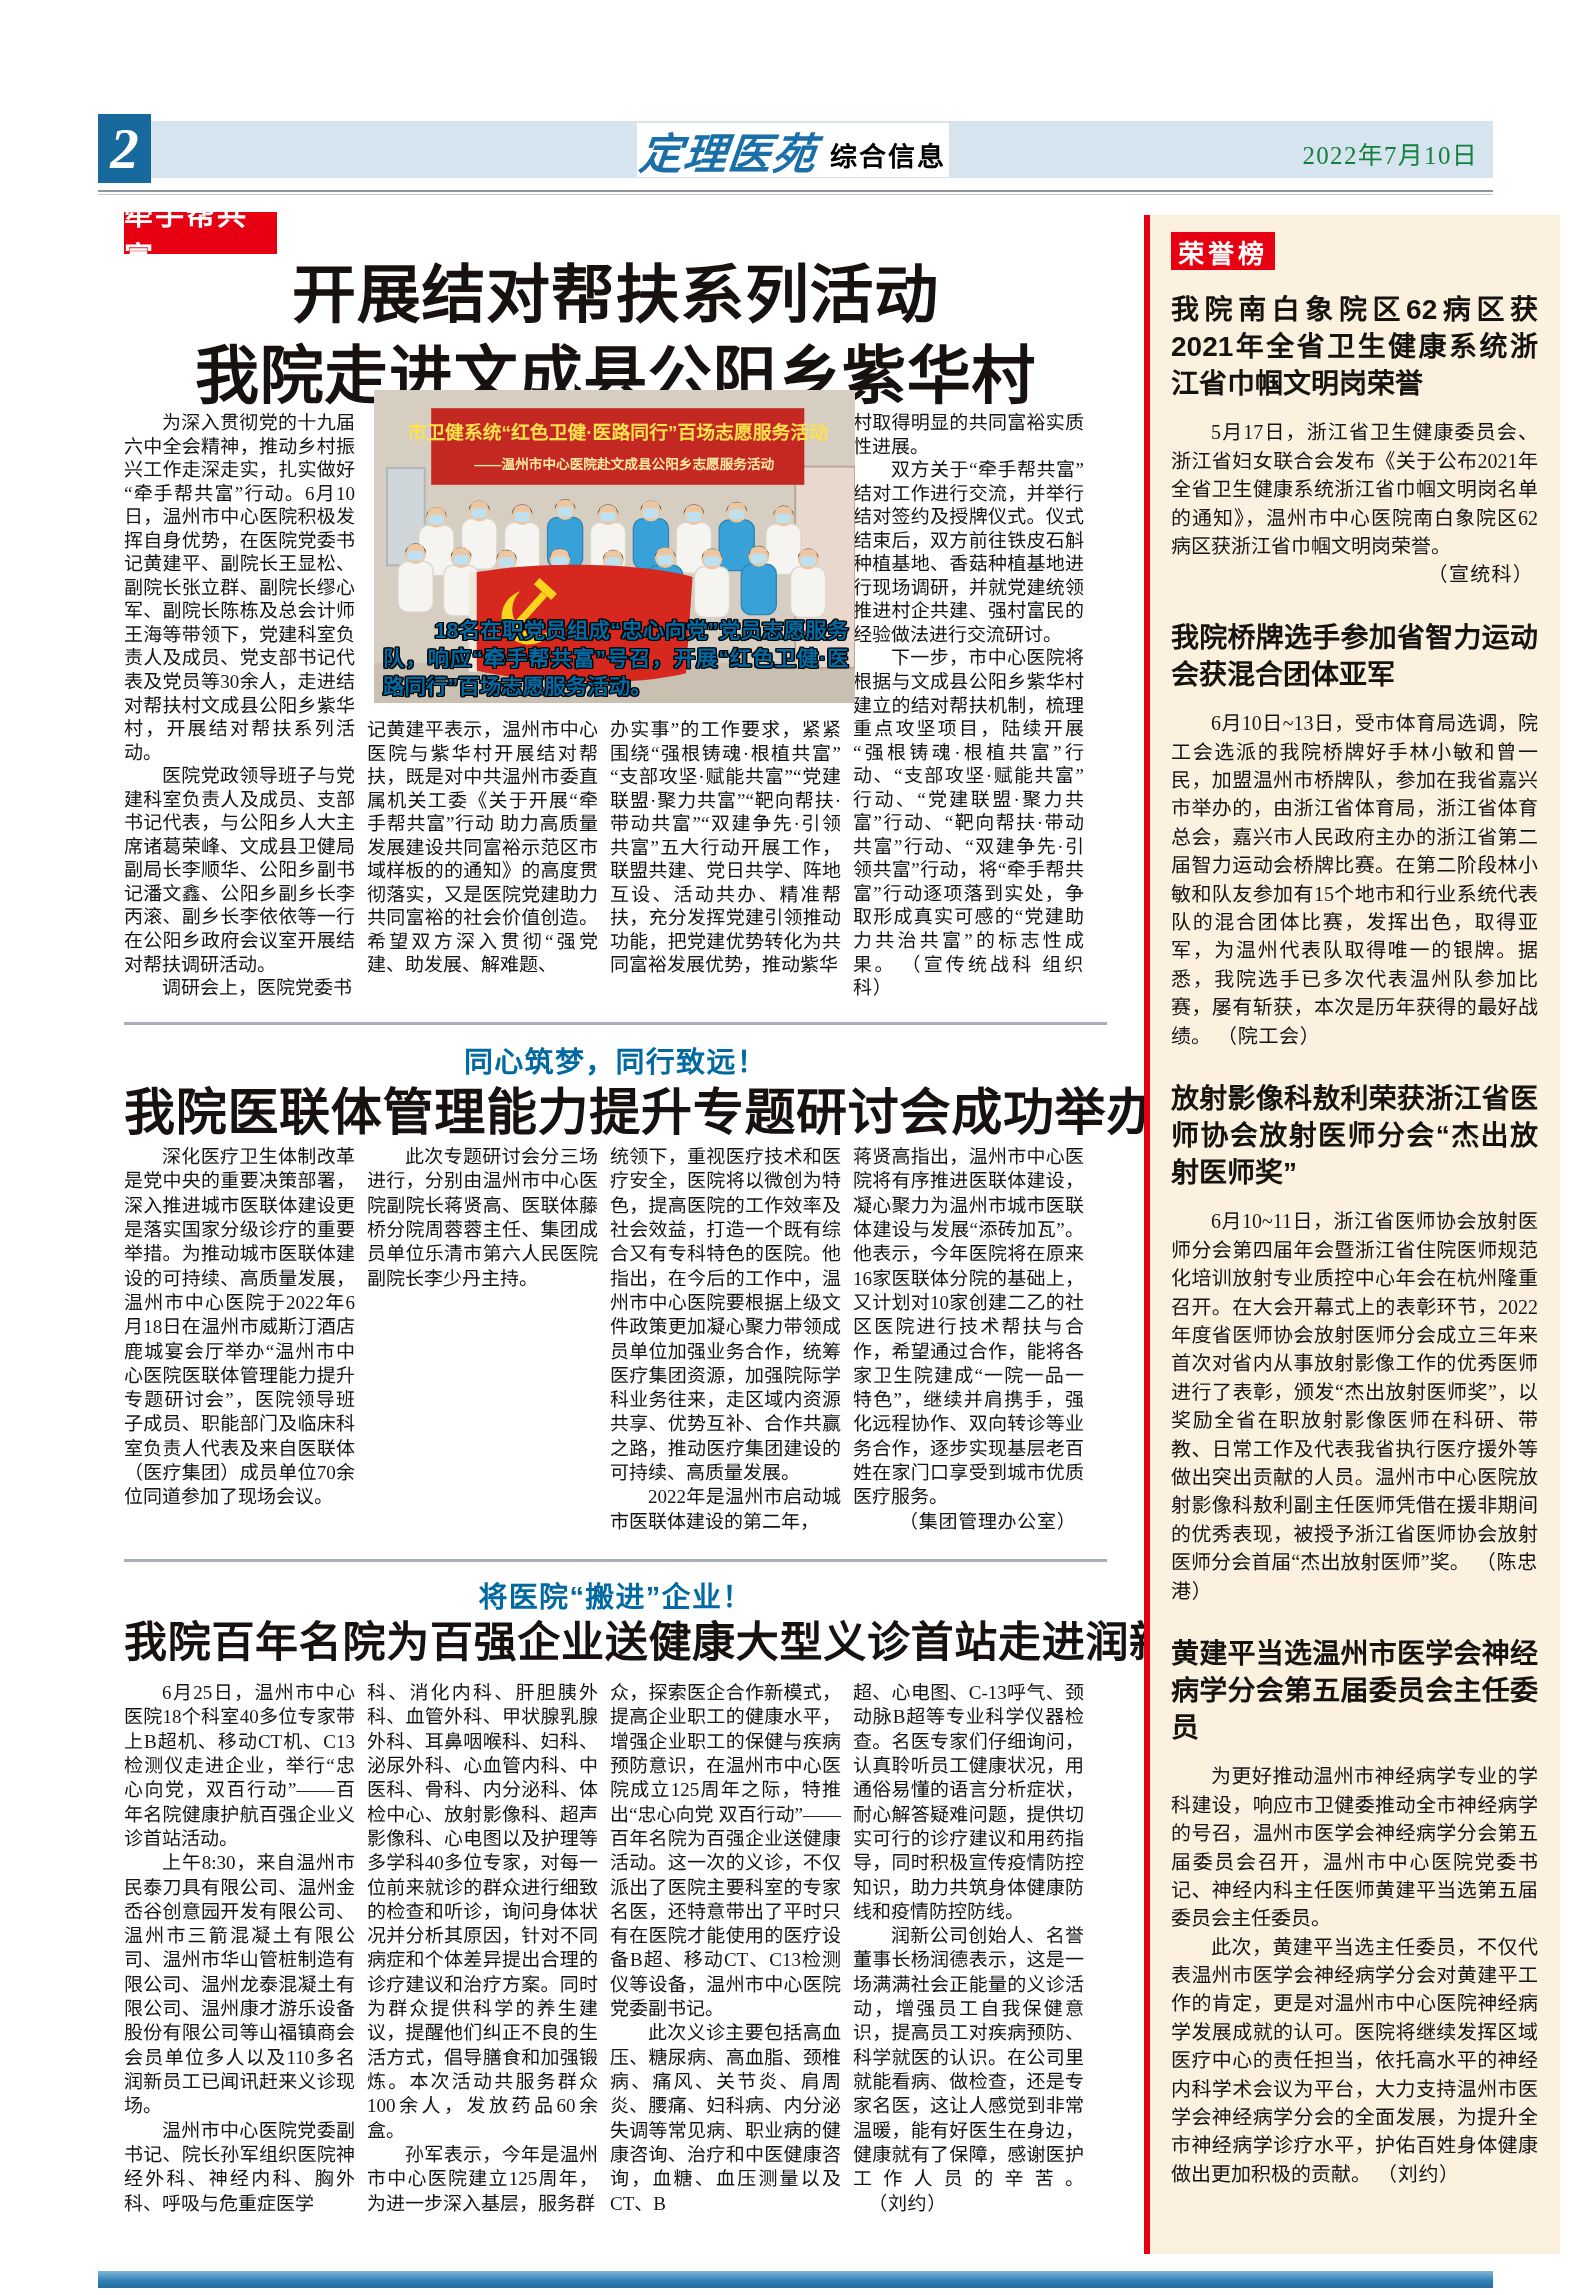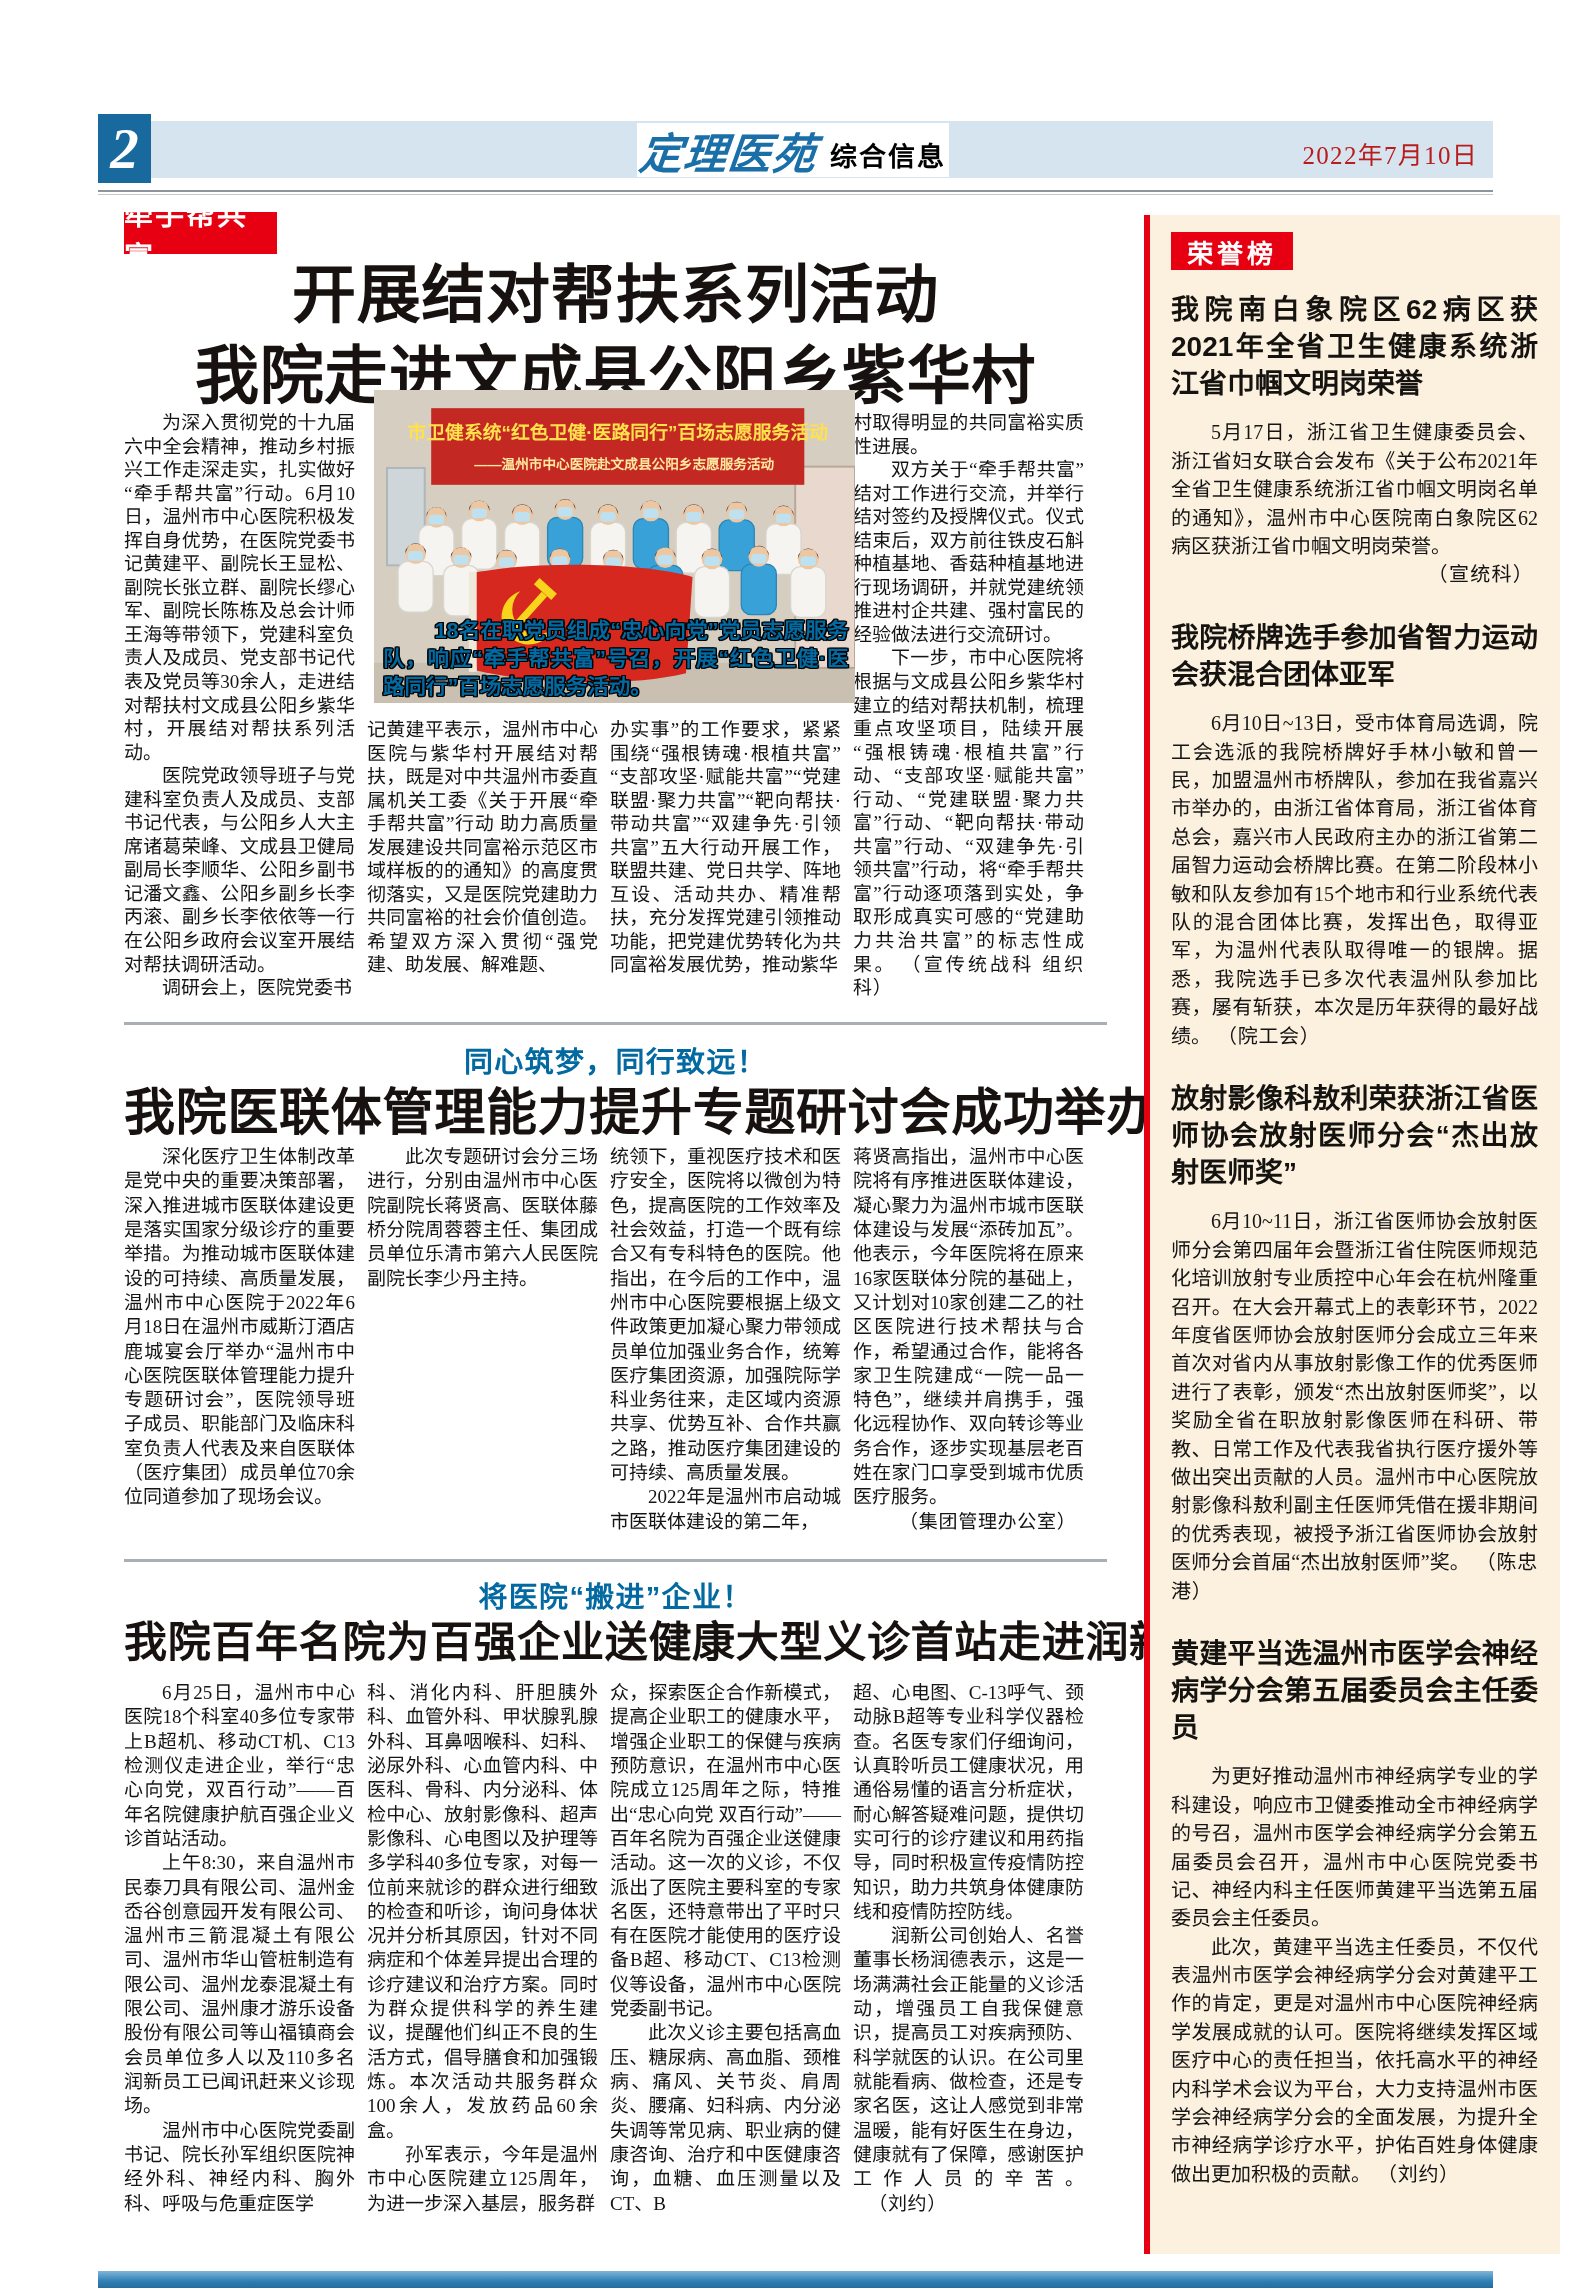--- a/index.html
+++ b/index.html
@@ -24,21 +24,21 @@
   }
   .masthead-script{
     color:#1a6fa8;font-family:"Liberation Serif",serif;font-style:italic;font-weight:700;
     font-size:43px;letter-spacing:1.3px;transform:skewX(-6deg);white-space:nowrap;
   }
   .masthead-sub{
     color:#000;font-family:"Liberation Sans",sans-serif;font-weight:700;font-size:27px;
     letter-spacing:2px;white-space:nowrap;padding-top:9px;
   }
   .issue-date{
-    position:absolute;right:111px;top:135px;font-size:25px;letter-spacing:1.3px;color:#b91c1c;
+    position:absolute;right:111px;top:135px;font-size:25px;letter-spacing:1.3px;color:#15803d;
     font-family:"Liberation Serif",serif;
   }
   .header-rule{position:absolute;left:98px;top:190px;width:1395px;height:2px;background:#8f969b;}
   .header-rule2{position:absolute;left:98px;top:194px;width:1395px;height:1.3px;background:#c3c8cc;}
 
   
   .tag-label{
     position:absolute;background:#e60012;color:#fff;display:flex;align-items:center;justify-content:center;
     font-family:"Liberation Sans",sans-serif;font-weight:700;letter-spacing:2px;
   }
@@ -90,21 +90,21 @@
   .a3-body{top:1681px;height:572px;}
   .a3-body .col{line-height:1.28;}
 
   
   .sidebar{
     position:absolute;left:1144px;top:215px;width:416px;height:2039px;
     background:#fcf0df;border-left:6.5px solid #e60012;box-sizing:border-box;
     padding:17px 22px 19.5px 21px;overflow:hidden;
   }
   .hb-label{
-    width:122px;height:38px;background:#e60012;color:#fff;
+    width:104px;height:38px;background:#e60012;color:#fff;
     display:flex;align-items:center;justify-content:center;
     font-family:"Liberation Sans",sans-serif;font-weight:700;font-size:26px;letter-spacing:3.9px;
     margin-bottom:22px;
   }
   .hb-title{
     font-family:"Liberation Sans",sans-serif;font-weight:800;color:#151310;
     font-size:28px;line-height:1.32;margin:31px 0 15.6px 0;text-align:justify;
   }
   .hb-title.first{margin-top:6px;}
   .hb-body{font-size:20px;line-height:1.42;}

